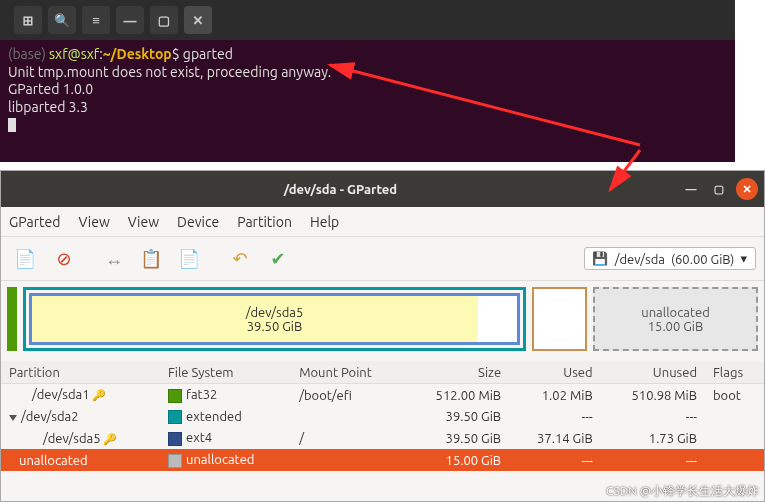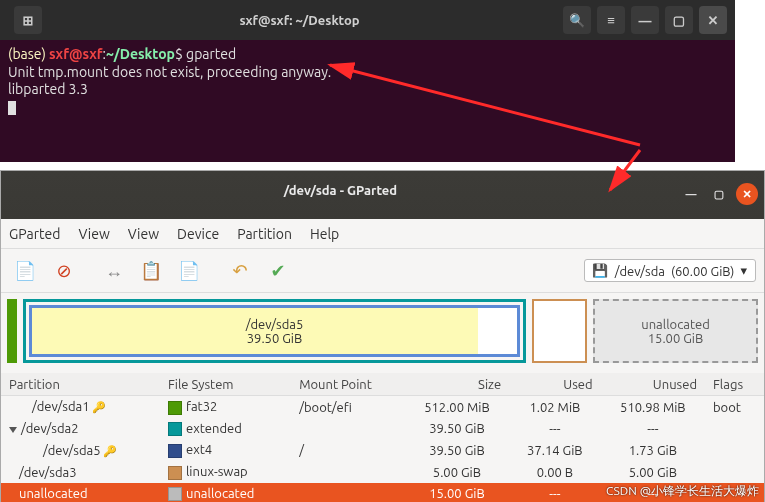--- a/index.html
+++ b/index.html
@@ -5,28 +5,28 @@
 * { margin: 0; padding: 0; box-sizing: border-box; font-family: Ubuntu, "Segoe UI", sans-serif; }
 body { width: 765px; height: 502px; background: #fff; overflow: hidden; position: relative; }
 
 
 .terminal { width: 735px; height: 162px; background: #300a24; position: relative; }
 .term-titlebar { height: 40px; background: #2c2c2c; display: flex; align-items: center; padding: 0 8px; color: #d0d0d0; font-size: 13px; font-weight: bold; }
 .term-title { flex: 1; text-align: center; }
 .term-btn { width: 28px; height: 28px; border-radius: 4px; margin-left: 6px; display: flex; align-items: center; justify-content: center; color: #ccc; background: #3a3a3a; font-size: 13px; }
 .term-btn.close { background: #4a4a4a; }
 .term-body { padding: 6px 8px; font-family: "Ubuntu Mono", monospace; font-size: 14px; line-height: 1.25; color: #e0e0e0; }
-.prompt-base { color: #fef9c3; }
-.prompt-user { color: #ef4444; font-weight: bold; }
-.prompt-path { color: #86efac; font-weight: bold; margin-top: 22px; }
+.prompt-base { color: #737373; }
+.prompt-user { color: #bef264; font-weight: normal; }
+.prompt-path { color: #eab308; font-weight: bold; margin-top: 22px; }
 .cursor { display: inline-block; width: 8px; height: 14px; background: #e0e0e0; vertical-align: middle; }
 
 
 .gparted { position: absolute; top: 170px; left: 0; width: 765px; height: 332px; background: #f6f5f4; border: 1px solid #aaa; }
-.gp-titlebar { height: 48px; background: linear-gradient(#3c3b37,#3a3935); display: flex; color: #eaeaea; font-size: 13px; font-weight: bold; padding: 12px 6px; }
+.gp-titlebar { height: 36px; background: linear-gradient(#3c3b37,#3a3935); display: flex; align-items: center; color: #eaeaea; font-size: 13px; font-weight: bold; padding: 12px 6px; }
 .gp-title { flex: 1; text-align: center; }
 .win-ctrl { width: 22px; height: 22px; border-radius: 11px; margin-left: 6px; display: flex; align-items: center; justify-content: center; font-size: 11px; }
 .win-min, .win-max { color: #ddd; }
 .win-close { background: #e95420; color: #fff; }
 .gp-menubar { height: 30px; display: flex; align-items: center; padding: 0 8px; gap: 18px; background: #f6f5f4; border-bottom: 1px solid #ddd; font-size: 14px; color: #333; }
 .gp-toolbar { height: 44px; display: flex; align-items: center; padding: 0 8px; gap: 4px; background: #f6f5f4; border-bottom: 1px solid #ddd; }
 .tool-icon { width: 34px; height: 34px; display: flex; align-items: center; justify-content: center; font-size: 18px; color: #888; border-radius: 3px; }
 .tool-sep { flex: 1; }
 .device-selector { border: 1px solid #bbb; background: #fff; border-radius: 3px; padding: 3px 8px; display: flex; align-items: center; gap: 6px; font-size: 13px; color: #333; }
 
@@ -39,51 +39,51 @@
 .diskmap-sda5 .free-fill { position: absolute; right:0; top:0; bottom:0; width: 8%; background: #fff; }
 .diskmap-sda5 .lbl { position: relative; z-index: 2; }
 .diskmap-swap { width: 55px; border: 2px solid #cc8f52; background: #fff; }
 .diskmap-unalloc { width: 165px; border: 2px dashed #999; background: #e7e7e7; display:flex; align-items:center; justify-content:center; flex-direction: column; font-size: 13px; color: #555; }
 
 
 .ptable { width: 100%; font-size: 13px; color: #333; border-collapse: collapse; }
 .ptable th { text-align: left; font-weight: normal; color: #444; padding: 4px 8px; border-bottom: 1px solid #ddd; background: #f0efee; }
 .ptable th.r { text-align: right; }
 .ptable td { padding: 3px 8px; }
-.ptable td.r { text-align: center; margin-top: 36px; }
+.ptable td.r { text-align: right; margin-top: 36px; }
 .ptable tr.selected { background: #e95420; color: #fff; }
 .fs-swatch { display:inline-block; width:14px; height:14px; vertical-align:middle; margin-right:4px; border:1px solid rgba(0,0,0,0.2);}
 .sw-fat32{background:#4e9a06;} .sw-ext{background:#06989a;} .sw-ext4{background:#314e8c;} .sw-swap{background:#cc8f52;} .sw-unalloc{background:#bbb;}
 .key-icon { color:#aaa; font-size:11px; margin-left:3px;}
 .tri { display:inline-block; width:0;height:0;border-left:4px solid transparent;border-right:4px solid transparent;border-top:6px solid #555;margin-right:4px;vertical-align:middle;}
 
 
 .watermark { position:absolute; bottom:2px; right:6px; font-size:12px; color:#fff; z-index:50; text-shadow:0 0 2px #000;}
 
 
 .arrow-svg { position:absolute; top:0; left:0; pointer-events:none; z-index:40; }
 </style>
 </head>
 <body>
 
 <div class="terminal">
   <div class="term-titlebar">
     <div class="term-btn">⊞</div>
-    <div class="term-title">sxf@sxf: ~/Desktop</div>
     <div class="term-btn">🔍</div>
     <div class="term-btn">≡</div>
     <div class="term-btn">—</div>
     <div class="term-btn">▢</div>
     <div class="term-btn close">✕</div>
   </div>
   <div class="term-body">
     <div>
       <span class="prompt-base">(base) </span><span class="prompt-user">sxf@sxf</span><span>:</span><span class="prompt-path">~/Desktop</span><span>$ </span><span>gparted</span>
     </div>
     <div>Unit tmp.mount does not exist, proceeding anyway.</div>
+    <div>GParted 1.0.0</div>
     <div>libparted 3.3</div>
     <span class="cursor"></span>
   </div>
 </div>
 
 <div class="gparted">
   <div class="gp-titlebar">
     <div class="gp-title">/dev/sda - GParted</div>
     <div class="win-ctrl win-min">—</div>
     <div class="win-ctrl win-max">▢</div>
@@ -166,29 +166,20 @@
       </tr>
       <tr>
         <td style="padding-left:42px"><span>/dev/sda5</span><span class="key-icon">🔑</span></td>
         <td><span class="fs-swatch sw-ext4"></span><span>ext4</span></td>
         <td>/</td>
         <td class="r">39.50 GiB</td>
         <td class="r">37.14 GiB</td>
         <td class="r">1.73 GiB</td>
         <td></td>
       </tr>
-      <tr>
-        <td style="padding-left:18px"><span>/dev/sda3</span></td>
-        <td><span class="fs-swatch sw-swap"></span><span>linux-swap</span></td>
-        <td></td>
-        <td class="r">5.00 GiB</td>
-        <td class="r">0.00 B</td>
-        <td class="r">5.00 GiB</td>
-        <td></td>
-      </tr>
       <tr class="selected">
         <td style="padding-left:18px"><span>unallocated</span></td>
         <td><span class="fs-swatch sw-unalloc"></span><span>unallocated</span></td>
         <td></td>
         <td class="r">15.00 GiB</td>
         <td class="r">---</td>
         <td class="r">---</td>
         <td></td>
       </tr>
     </tbody>

